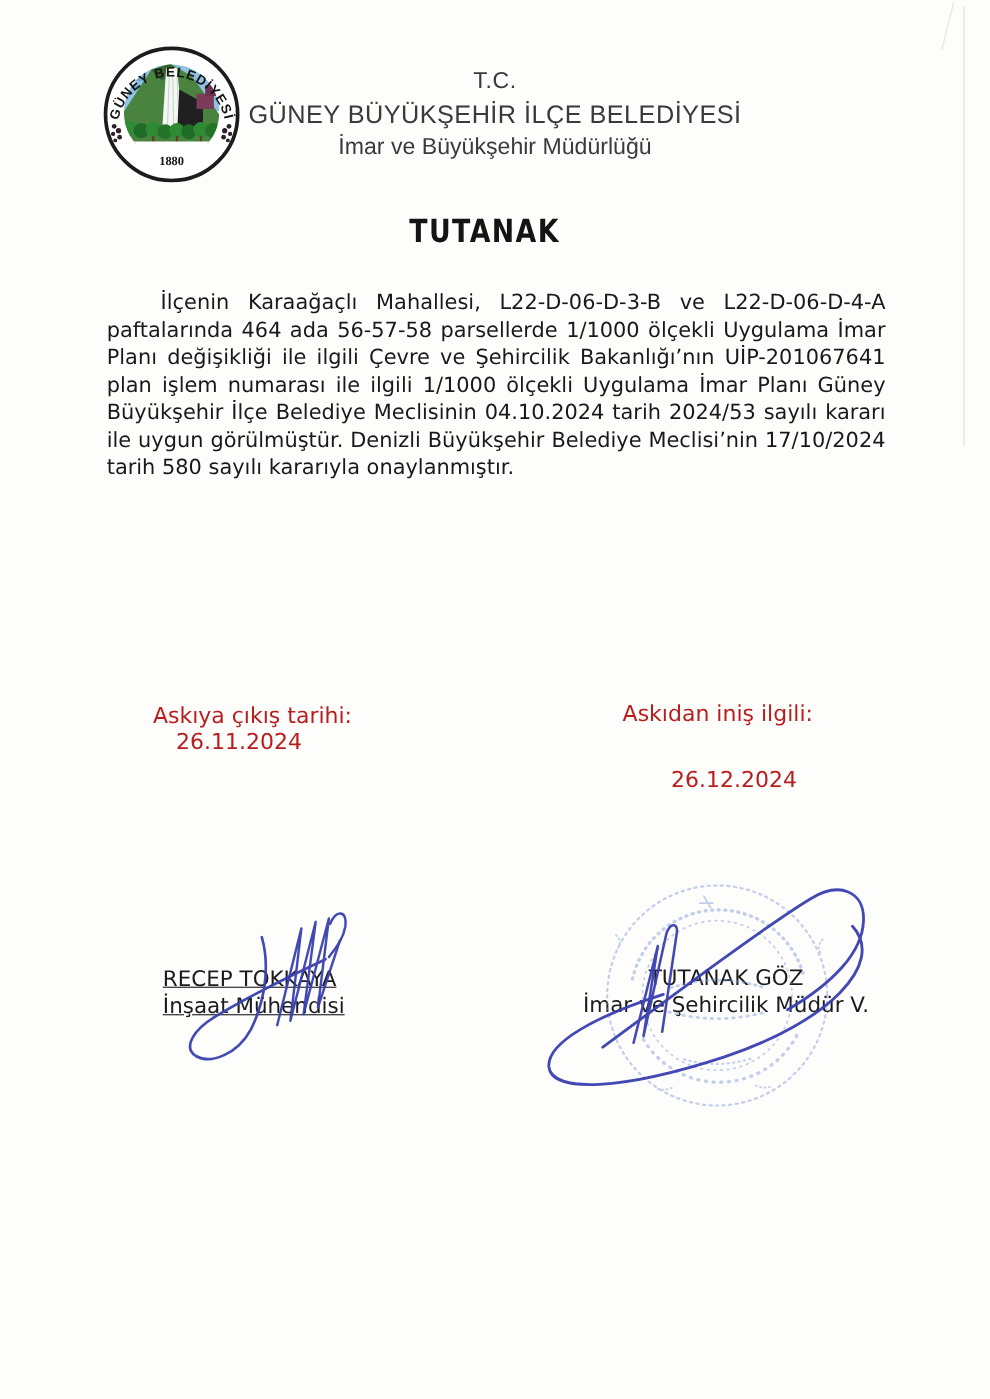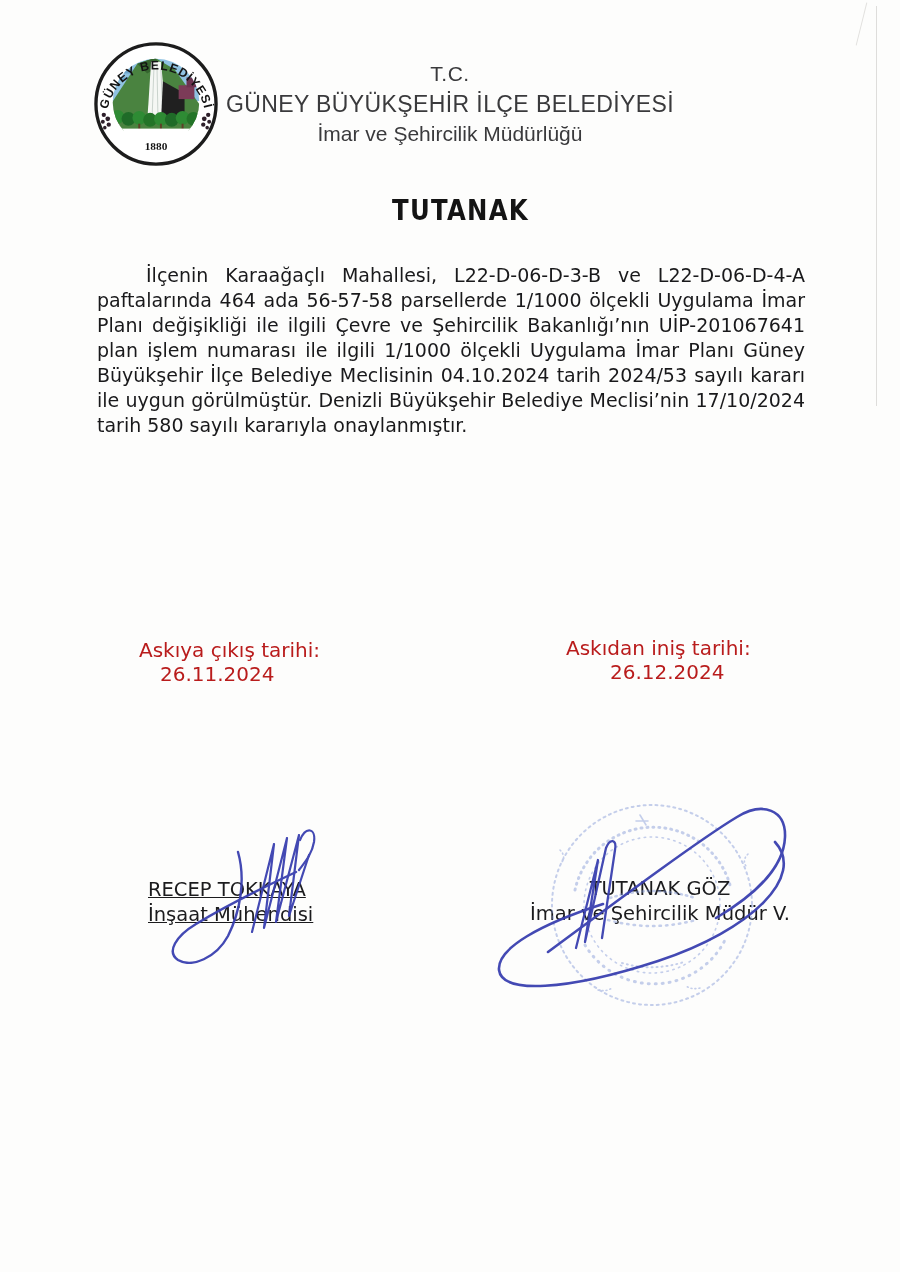--- a/index.html
+++ b/index.html
@@ -8,35 +8,35 @@
     font-family:"DejaVu Sans",sans-serif;color:#1a1a1c;
   }
   
   .logo{position:absolute;left:92px;top:40px;width:128px;height:128px;}
   .letterhead{position:absolute;left:0;top:62px;width:900px;text-align:center;
     font-family:"Liberation Sans",sans-serif;color:#3a3a3c;}
   .letterhead .tc{font-size:21px;letter-spacing:.5px;}
   .letterhead .muni{font-size:23px;margin-top:5px;letter-spacing:.4px;}
   .letterhead .dept{font-size:21px;margin-top:4px;}
   
-  .doc-title{position:absolute;left:0;top:193px;width:880px;text-align:center;padding-left:20px;}
+  .doc-title{position:absolute;left:0;top:193px;width:880px;text-align:center;}
   .doc-title span{display:inline-block;transform:scaleX(.84);transform-origin:center;
     font-family:"DejaVu Sans",sans-serif;font-weight:bold;font-size:29px;letter-spacing:1.5px;color:#141414;}
   
   .body-text{position:absolute;left:97px;top:263px;width:708px;
     font-size:19px;line-height:25px;text-align:justify;color:#19191b;}
   .body-text p{margin:0;text-indent:49px;}
   
   .date-block{position:absolute;font-size:20px;line-height:24px;color:#b91c1c;}
   .date-block .lbl{white-space:nowrap;}
   .date-block .val{white-space:nowrap;}
   .date-left{left:139px;top:638px;}
   .date-left .val{padding-left:21px;}
   .date-right{left:566px;top:636px;}
-  .date-right .val{padding-left:44px;}
+  .date-right .val{padding-left:44px;margin-top:36px;}
   
   .sig{position:absolute;font-size:19.5px;line-height:25px;color:#1b1b1d;}
   .sig-left{left:148px;top:877px;text-align:left;text-decoration:underline;}
   .sig-right{left:505px;top:876px;width:310px;text-align:center;}
   
   .ink-overlay{position:absolute;left:0;top:780px;width:900px;height:280px;pointer-events:none;}
   
   .scan-line{position:absolute;left:876px;top:6px;width:1px;height:400px;background:#dedddb;}
   .scan-corner{position:absolute;left:861px;top:2px;width:1px;height:44px;background:#e2e1df;transform:rotate(14deg);}
 </style>
@@ -94,37 +94,37 @@
         <circle cx="114" cy="80" r="2.4"></circle>
         <circle cx="119" cy="83" r="2"></circle>
       <circle cx="113" cy="86" r="2.2"></circle>
         <circle cx="117" cy="89" r="1.8"></circle>
     </g>
   </svg>
 
   <div class="letterhead">
     <div class="tc">T.C.</div>
     <div class="muni">GÜNEY BÜYÜKŞEHİR İLÇE BELEDİYESİ</div>
-    <div class="dept">İmar ve Şehircilik Müdürlüğü</div>
+    <div class="dept">İmar ve Büyükşehir Müdürlüğü</div>
   </div>
 
   <div class="doc-title">
     <span>TUTANAK</span>
   </div>
 
   <div class="body-text">
     <p>İlçenin Karaağaçlı Mahallesi, L22-D-06-D-3-B ve L22-D-06-D-4-A paftalarında 464 ada 56-57-58 parsellerde 1/1000 ölçekli Uygulama İmar Planı değişikliği ile ilgili Çevre ve Şehircilik Bakanlığı’nın UİP-201067641 plan işlem numarası ile ilgili 1/1000 ölçekli Uygulama İmar Planı Güney Büyükşehir İlçe Belediye Meclisinin 04.10.2024 tarih 2024/53 sayılı kararı ile uygun görülmüştür. Denizli Büyükşehir Belediye Meclisi’nin 17/10/2024 tarih 580 sayılı kararıyla onaylanmıştır.</p>
   </div>
 
   <div class="date-block date-left">
     <div class="lbl">Askıya çıkış tarihi:</div>
     <div class="val">26.11.2024</div>
   </div>
   <div class="date-block date-right">
-    <div class="lbl">Askıdan iniş tarihi:</div>
+    <div class="lbl">Askıdan iniş ilgili:</div>
     <div class="val">26.12.2024</div>
   </div>
 
   <div class="sig sig-left">
     <div>RECEP TOKKAYA</div>
     <div>İnşaat Mühendisi</div>
   </div>
   <div class="sig sig-right">
     <div>TUTANAK GÖZ</div>
     <div>İmar ve Şehircilik Müdür V.</div>

